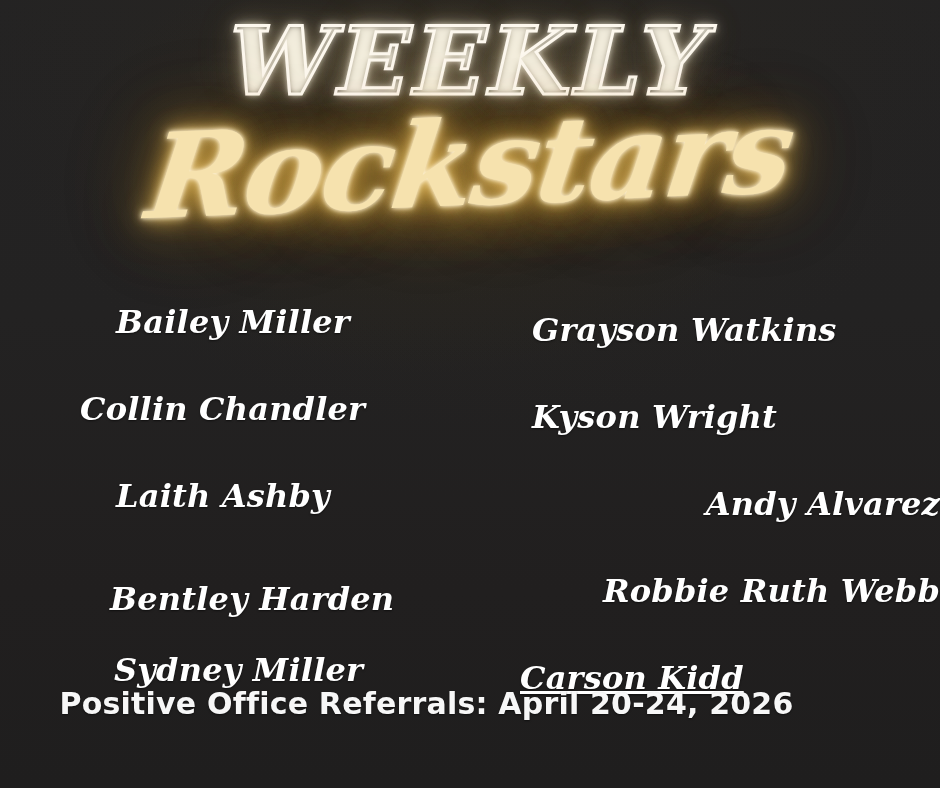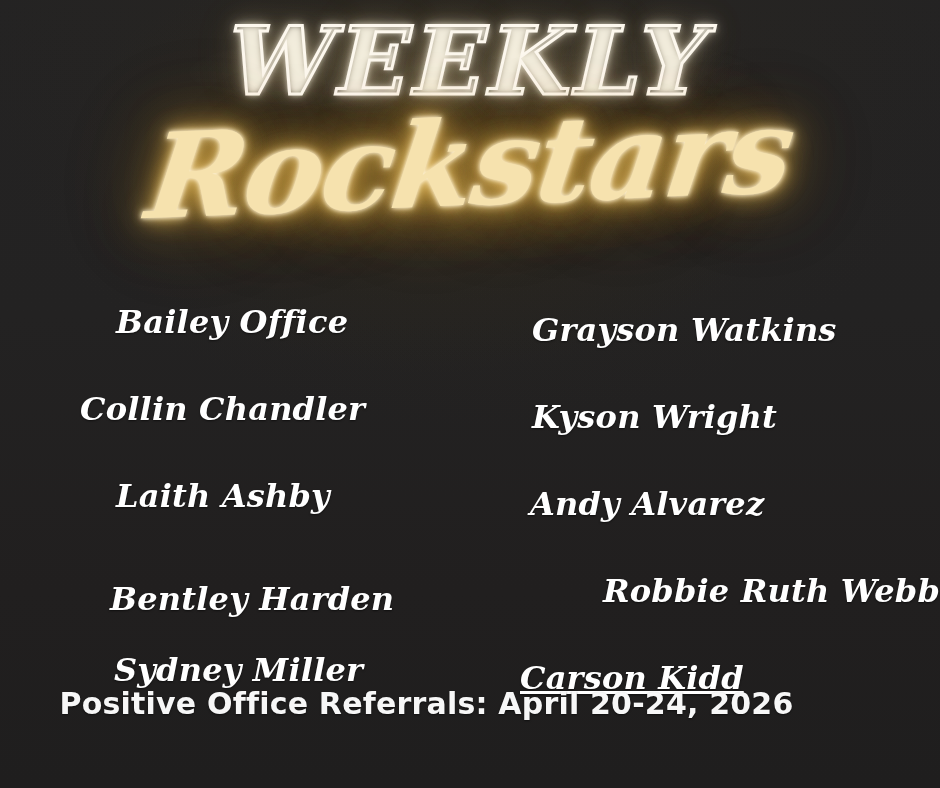--- a/index.html
+++ b/index.html
@@ -125,21 +125,21 @@
   }
   .col-left  { width: 420px; padding-left: 114px; box-sizing: border-box; }
   .col-right { width: 520px; padding-left: 110px; box-sizing: border-box; margin-top: 16px; }
 
   
   .row-0 .col-left  { padding-left: 116px; }
   .row-0 .col-right { padding-left: 112px; }
   .row-1 .col-left  { padding-left: 80px; }
   .row-1 .col-right { padding-left: 112px; }
   .row-2 .col-left  { padding-left: 116px; }
-  .row-2 .col-right { padding-left: 110px; }
+  .row-2 .col-right { padding-left: 110px; text-align: right; }
   .row-3 .col-left  { padding-left: 110px; margin-top: 32px; }
   .row-3 .col-right { padding-left: 108px; text-align: right; }
   .row-4 .col-left  { }
   .row-4 .col-right { padding-left: 100px; text-decoration: underline; }
 
   
   .footer {
     position: absolute;
     left: 0;
     top: 686px;
@@ -162,21 +162,21 @@
     <div class="neon-weekly">WEEKLY</div>
     <div class="neon-script-wrap">
       <div class="neon-script-glow"></div>
       <span class="neon-script">Rockstars</span>
     </div>
   </div>
 
   <div class="names">
 
     <div class="name-row row-0">
-      <div class="name-cell col-left">Bailey Office</div>
+      <div class="name-cell col-left">Bailey Miller</div>
       <div class="name-cell col-right">Grayson Watkins</div>
     </div>
 
     <div class="name-row row-1">
       <div class="name-cell col-left">Collin Chandler</div>
       <div class="name-cell col-right">Kyson Wright</div>
     </div>
 
     <div class="name-row row-2">
       <div class="name-cell col-left">Laith Ashby</div>

